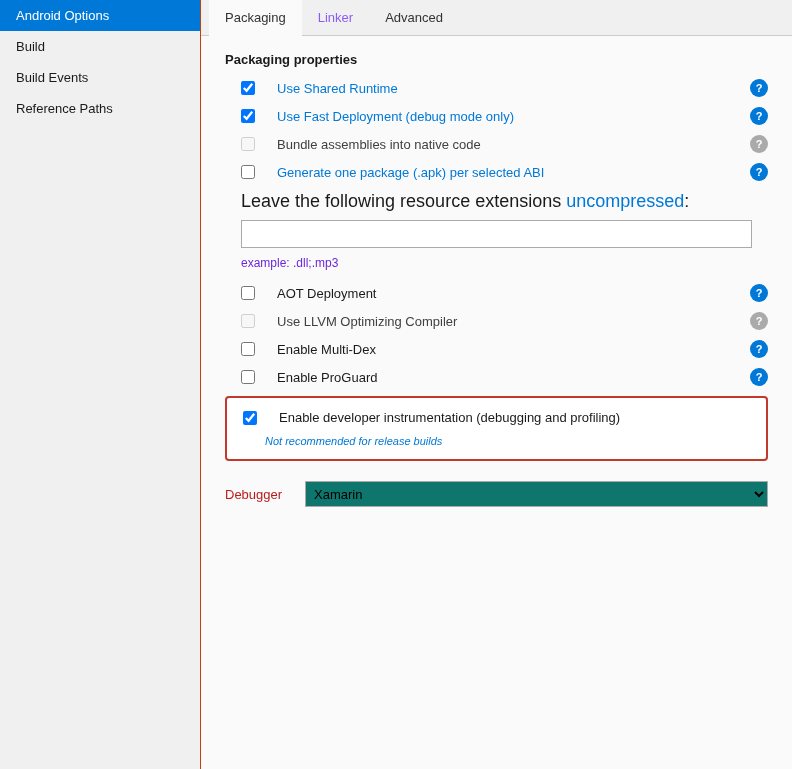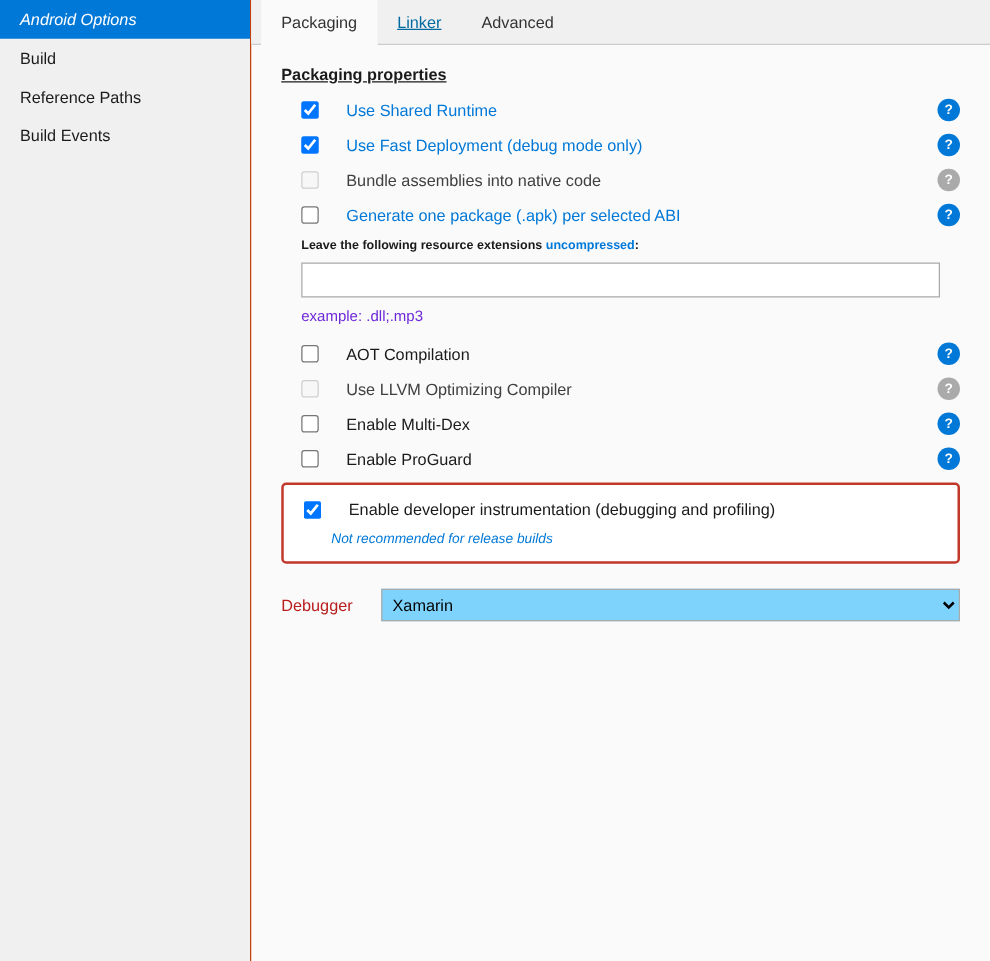--- a/index.html
+++ b/index.html
@@ -21,21 +21,20 @@
       flex-shrink: 0;
     }
     .sidebar-item {
       padding: 8px 16px;
       cursor: pointer;
       color: #1a1a1a;
     }
     .sidebar-item.active {
       background: #0078d7;
       color: #fff;
-      font-style: italic;
     }
 
     
     .main {
       flex: 1;
       background: #fafafa;
       display: flex;
       flex-direction: column;
       border-left: 1px solid #c2410c;
     }
@@ -55,37 +54,35 @@
       border-top: 2px solid transparent;
       border-bottom: 2px solid transparent;
     }
     .tab.active {
       background: #fafafa;
       border-bottom: 2px solid #fafafa;
       margin-bottom: -1px;
       z-index: 1;
     }
     .tab.underline {
-      color: #0369a1;
-      text-decoration: underline;
+      color: #8b5cf6;
     }
 
     
     .content {
       padding: 16px 24px;
       flex: 1;
       overflow-y: auto;
     }
 
     .section-title {
       font-weight: bold;
       font-size: 13px;
       margin-bottom: 12px;
       color: #1a1a1a;
-      text-decoration: underline;
     }
 
     .option-row {
       display: flex;
       align-items: center;
       margin-bottom: 10px;
       padding-left: 16px;
     }
 
     .option-row.disabled label {
@@ -128,22 +125,21 @@
       height: 14px;
       flex-shrink: 0;
       cursor: pointer;
     }
 
     
     .resource-label {
       padding-left: 16px;
       margin-bottom: 8px;
       color: #1a1a1a;
-      font-size: 10px;
-      font-weight: bold;
+      font-size: 18px;
     }
     .resource-label span.highlight {
       color: #0078d7;
     }
 
     .resource-input {
       margin: 0 16px 8px 16px;
     }
     .resource-input input {
       width: 100%;
@@ -194,38 +190,38 @@
       font-size: 13px;
       color: #b91c1c;
       width: 80px;
     }
     .debugger-row select {
       flex: 1;
       height: 26px;
       border: 1px solid #aaa;
       font-size: 13px;
       padding: 0 4px;
-      background: #7dd3fc;
+      background: #0f766e;
     }
   </style>
 </head>
 <body>
 
 <div class="sidebar">
   <div class="sidebar-item active">
     <span>Android Options</span>
   </div>
   <div class="sidebar-item">
     <span>Build</span>
   </div>
   <div class="sidebar-item">
+    <span>Build Events</span>
+  </div>
+  <div class="sidebar-item">
     <span>Reference Paths</span>
-  </div>
-  <div class="sidebar-item">
-    <span>Build Events</span>
   </div>
 </div>
 
 <div class="main">
 
   <div class="tabs">
     <div class="tab active">
       <span>Packaging</span>
     </div>
     <div class="tab underline">
@@ -270,21 +266,21 @@
     <div class="resource-input">
       <input type="text" value="" style="">
     </div>
 
     <div class="resource-example">
       <span>example: </span><span>.dll;.mp3</span>
     </div>
 
     <div class="option-row dark">
       <input type="checkbox" style="">
-      <label style="color:#1a1a1a">AOT Compilation</label>
+      <label style="color:#1a1a1a">AOT Deployment</label>
       <div class="help-icon">?</div>
     </div>
 
     <div class="option-row disabled">
       <input type="checkbox" disabled="" style="">
       <label>Use LLVM Optimizing Compiler</label>
       <div class="help-icon disabled">?</div>
     </div>
 
     <div class="option-row dark">

